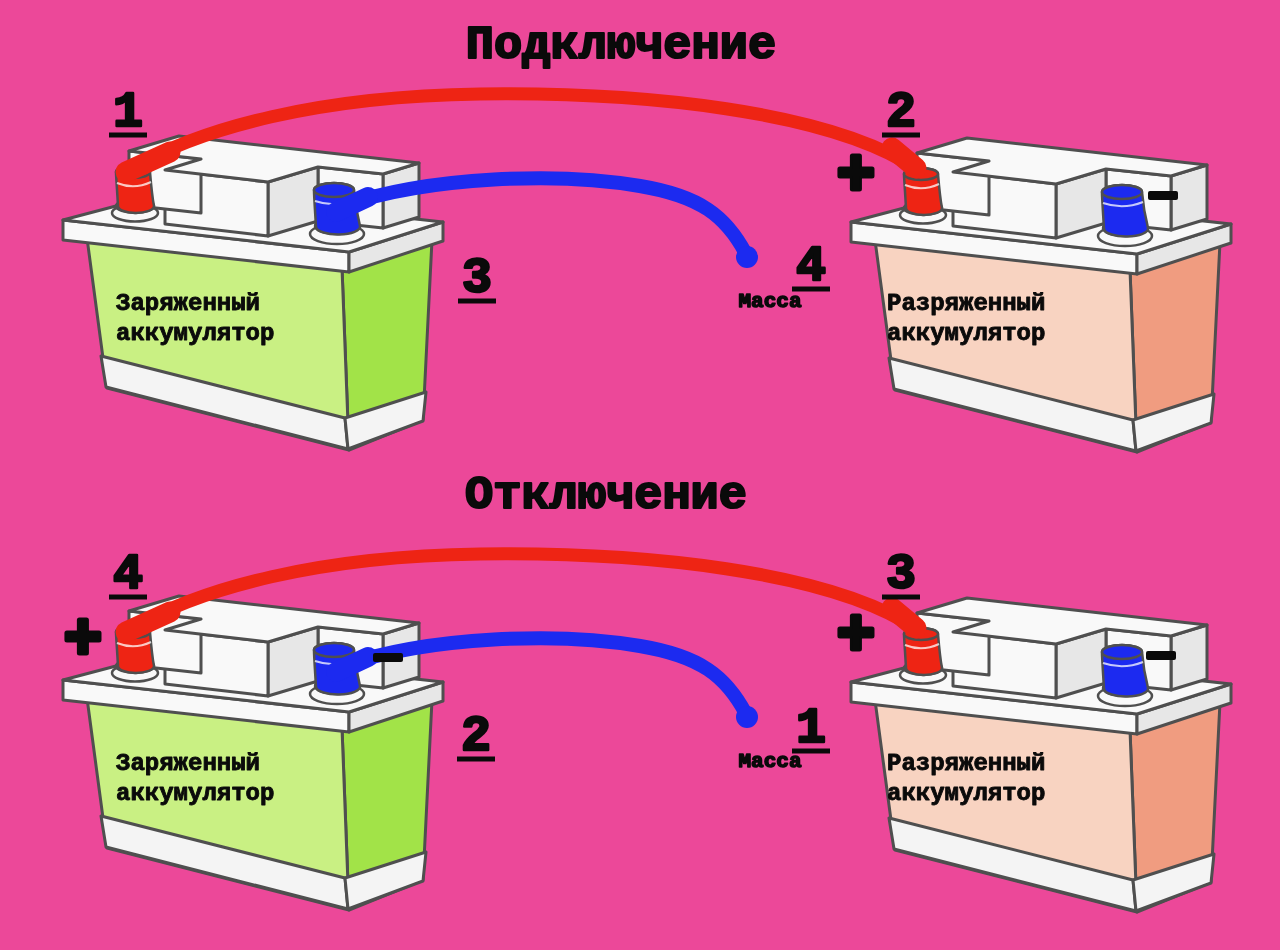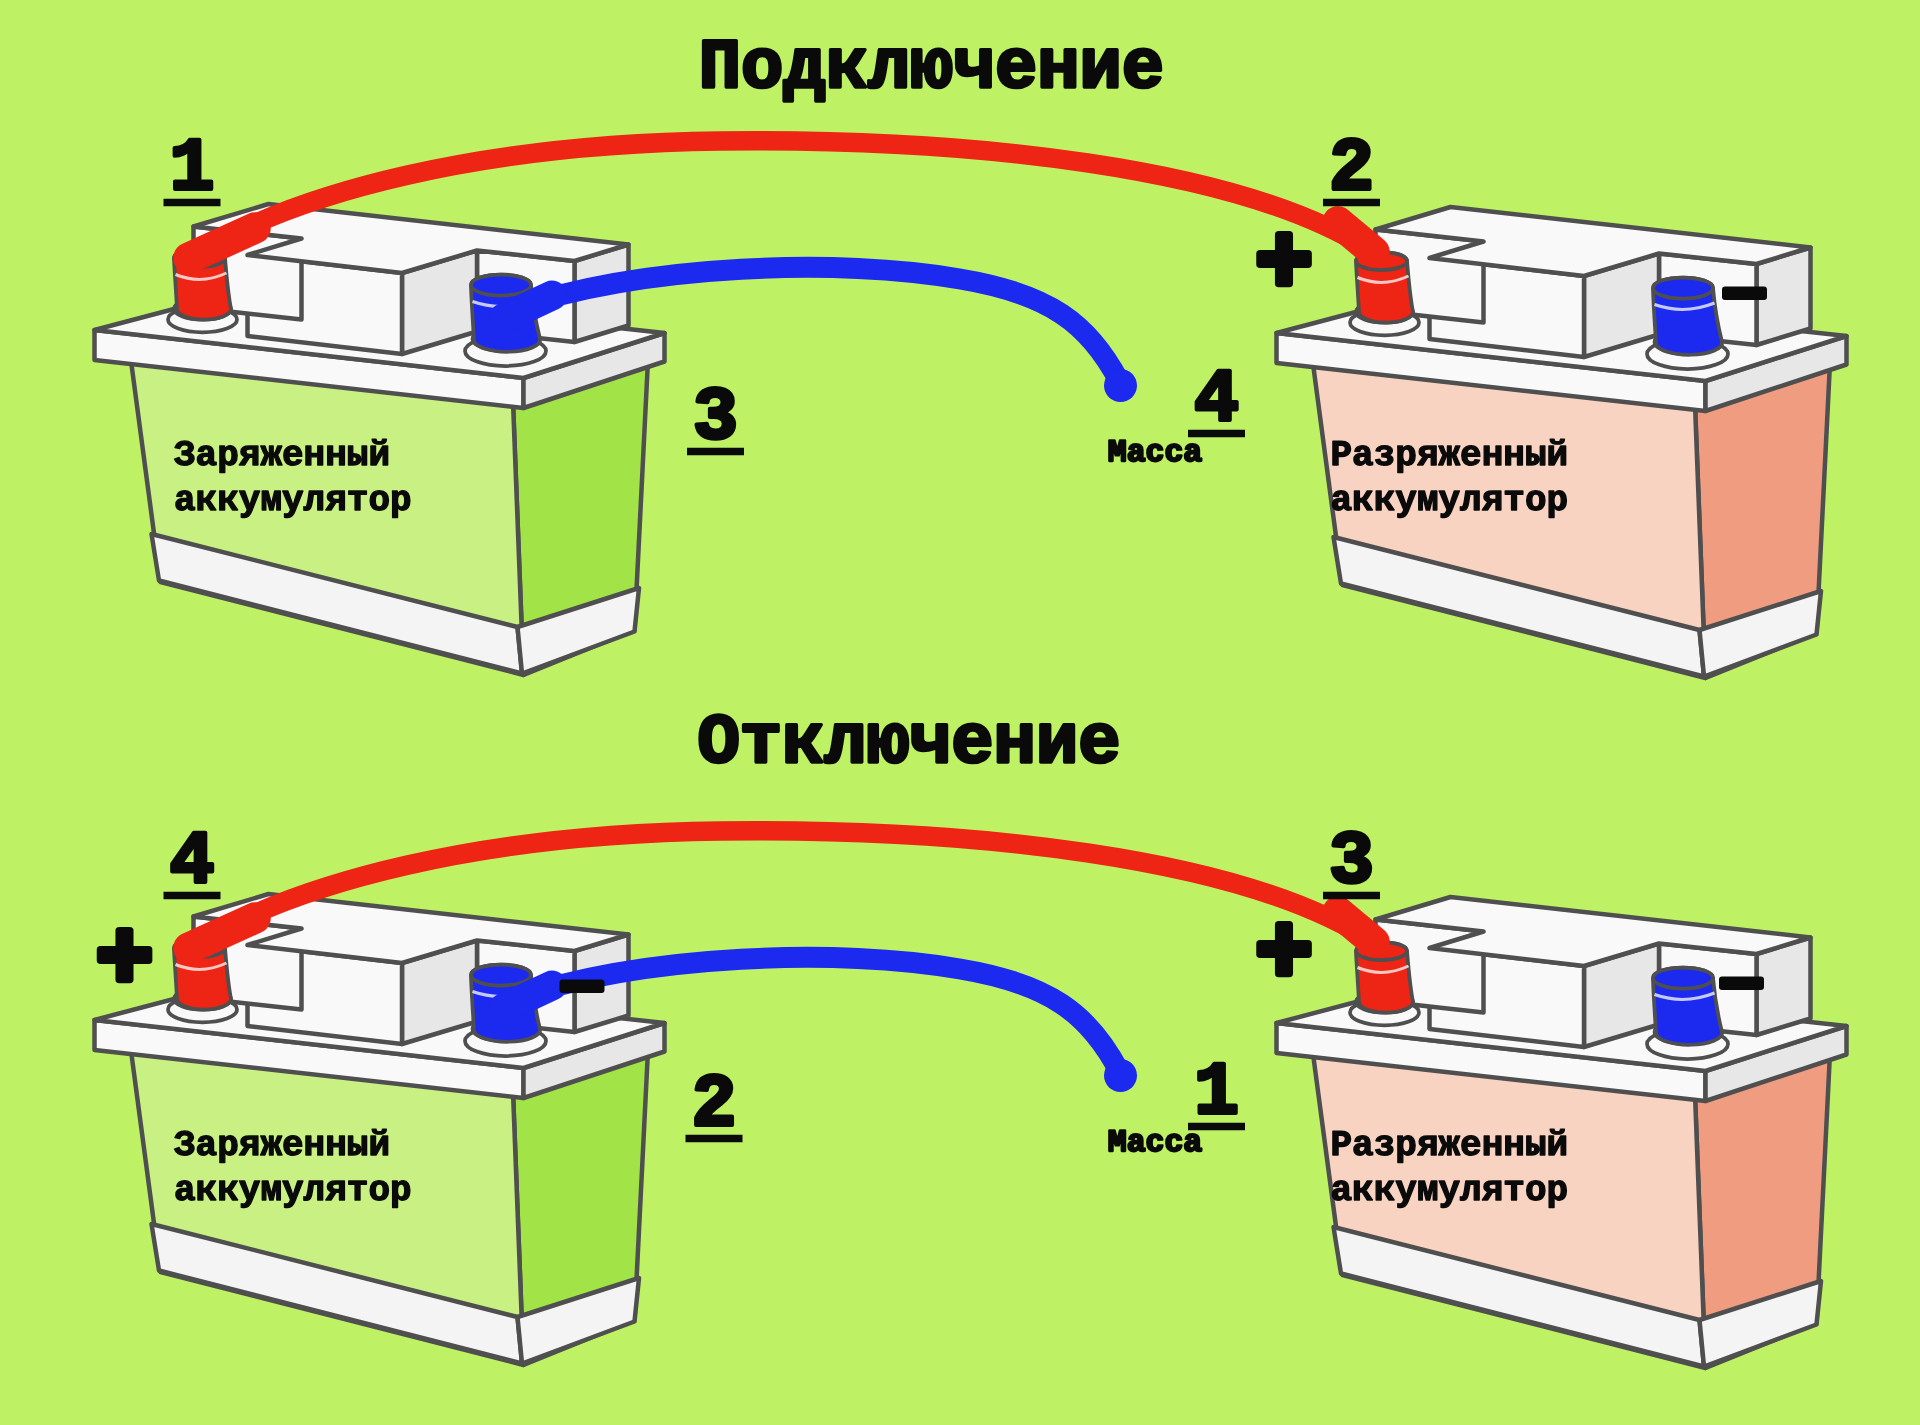--- a/index.html
+++ b/index.html
@@ -1,17 +1,17 @@
 <!DOCTYPE html>
 <html style="--outline: #4f4f4f; --red: #ee2414; --blue: #1c2af0; --charged_front: #c9f083; --charged_side: #a2e348; --discharged_front: #f8d3c1; --discharged_side: #f09c80; --white1: #f9f9f9; --white2: #f4f4f4; --shade: #e7e7e7;"><head>
 <meta charset="utf-8">
 <title>Diagram</title>
 <style>
   html,body{margin:0;padding:0;background:#ffffff;}
-  .stage{position:relative;width:1280px;height:950px;background:#bef264;overflow:hidden;}
+  .stage{position:relative;width:1280px;height:950px;background:#ec4899;overflow:hidden;}
   svg text{
     font-family:"Liberation Mono","DejaVu Sans Mono",monospace;
     font-weight:bold;fill:#0a0a0a;stroke:#0a0a0a;paint-order:stroke;
     stroke-linejoin:round;
   }
   .ttl{font-size:47px;stroke-width:2.2px;}
   .num{font-size:50px;stroke-width:2.6px;}
   .blabel{font-size:24px;stroke-width:0.9px;}
   .ground{font-size:21px;stroke-width:1.5px;}
   .sign{font-size:64px;stroke-width:5px;}

